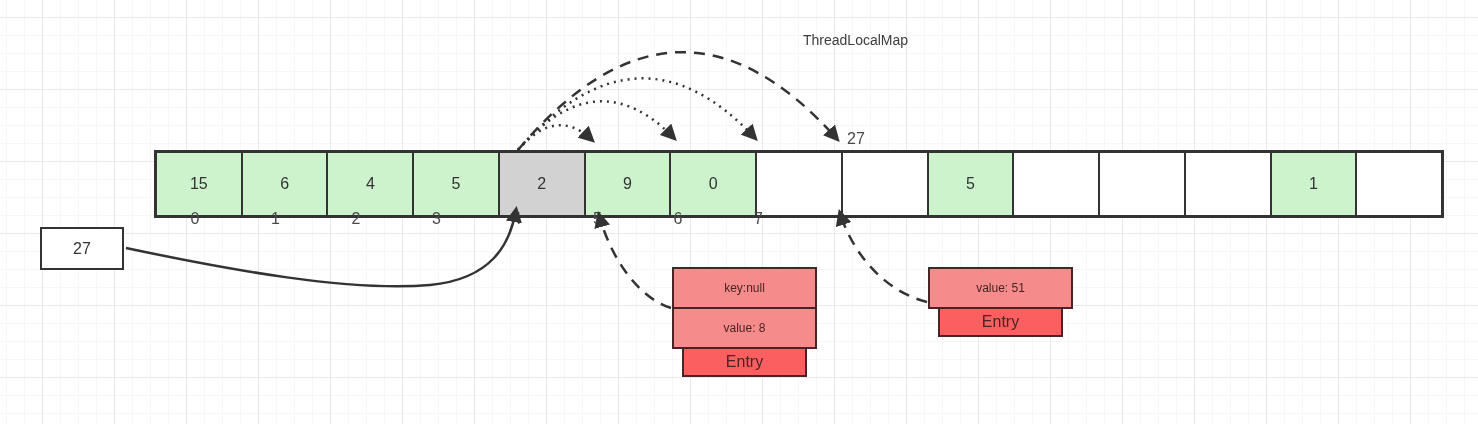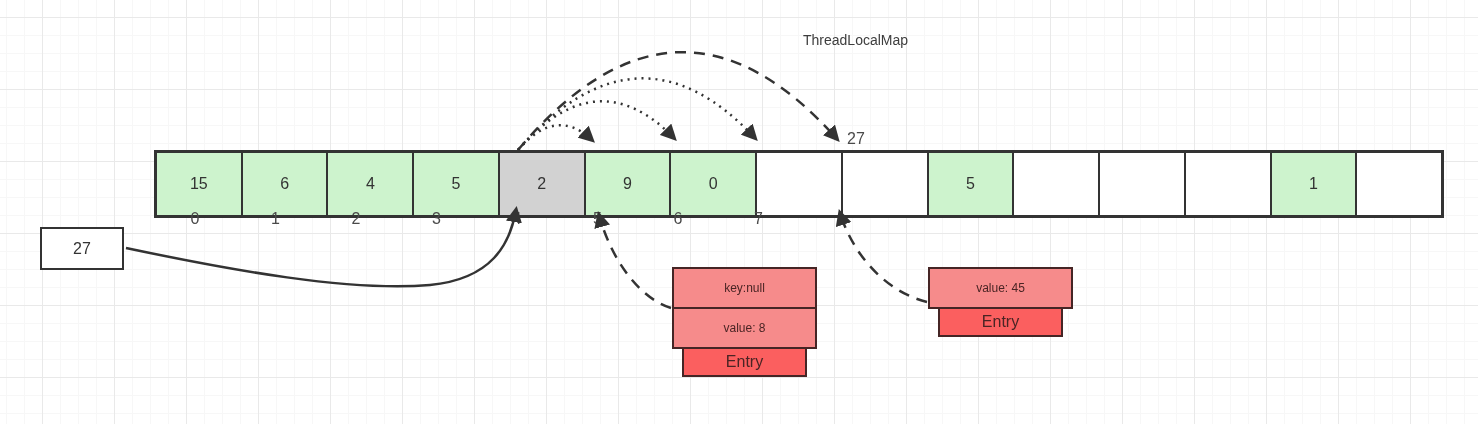--- a/index.html
+++ b/index.html
@@ -132,17 +132,17 @@
     <path d="M 927 302 C 886 292, 853 255, 840 213" fill="none" stroke="#333333" stroke-width="2.5" stroke-dasharray="11 8" marker-end="url(#arrow)"></path>
   </svg>
 
   <div class="entry-card" style="left:672px">
     <div class="entry-row">key:null</div>
     <div class="entry-row">value: 8</div>
     <div class="entry-footer">Entry</div>
   </div>
 
   <div class="entry-card" style="left:928px">
-    <div class="entry-row">value: 45</div>
+    <div class="entry-row">value: 51</div>
     <div class="entry-footer">Entry</div>
   </div>
 
 </div>
 
 </body></html>

